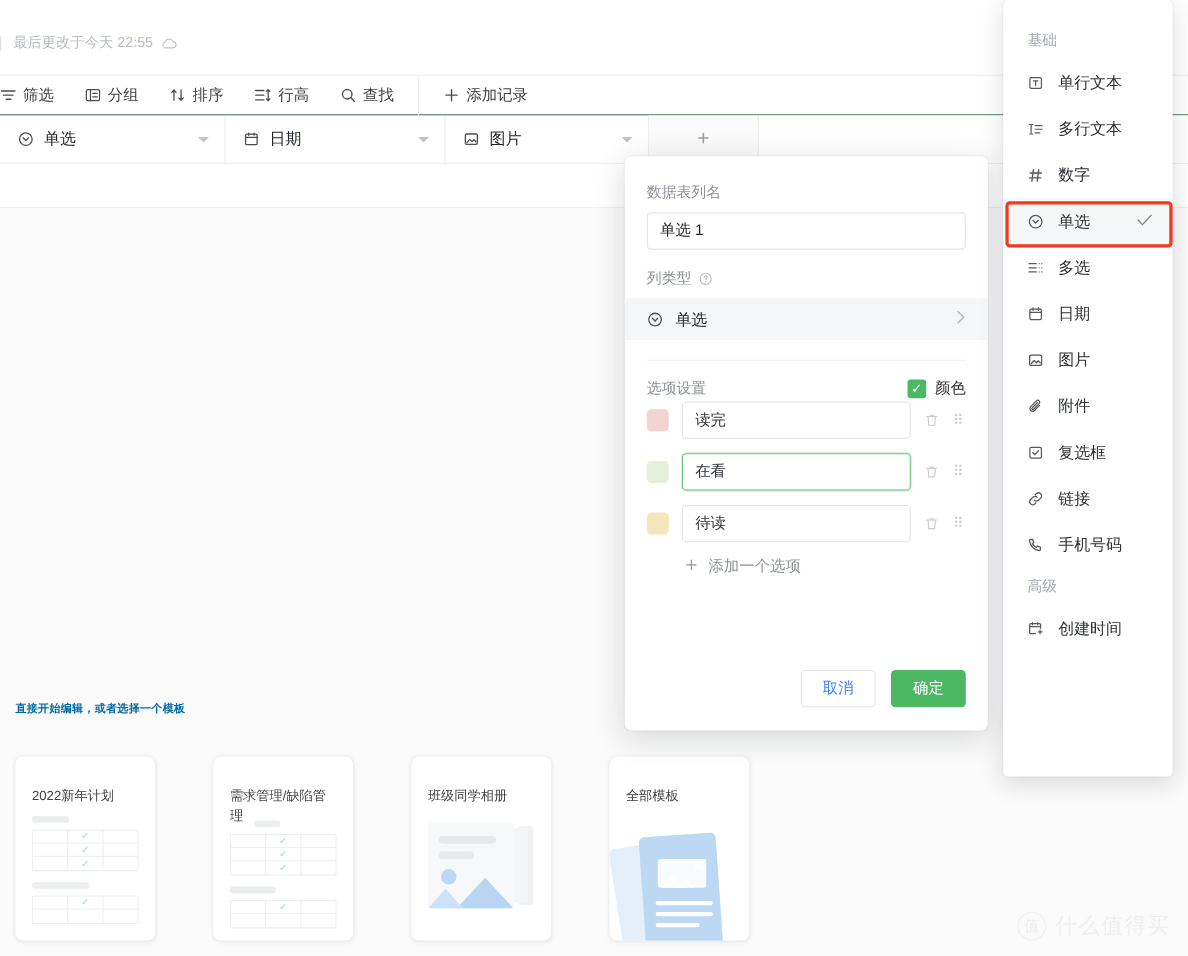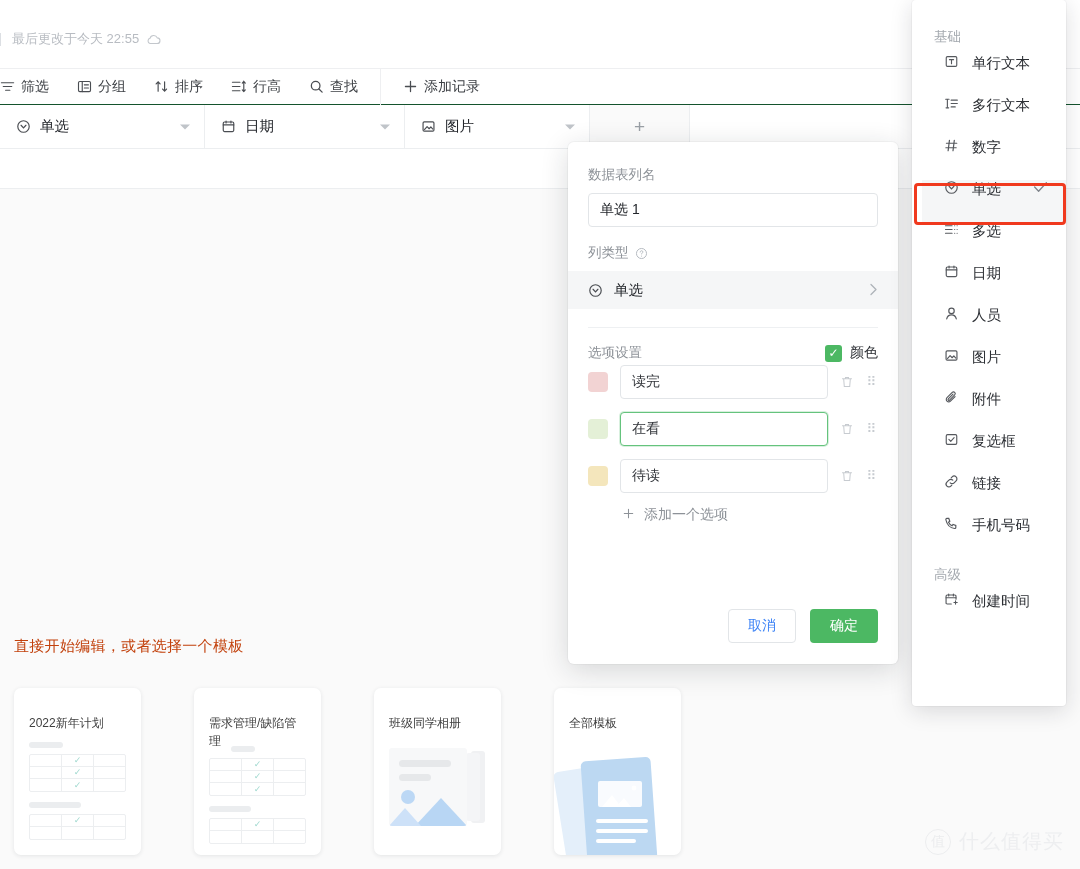--- a/index.html
+++ b/index.html
@@ -74,21 +74,21 @@
     background: #ffffff; border-bottom: 1px solid #eceef0;
   }
   .canvas {
     position: absolute; left: 0; top: 189px; width: 1080px; height: 680px;
     background: #fafafa;
   }
 
   
   .tpl-head {
     position: absolute; left: 14px; top: 637px;
-    font-size: 15px; font-weight: normal; color: #c2410c; letter-spacing: .3px;
+    font-size: 10px; font-weight: bold; color: #0369a1; letter-spacing: .3px;
   }
   .tpl-row { position: absolute; left: 14px; top: 688px; display: flex; gap: 53px; }
   .tpl-card {
     width: 127px; height: 167px; background: #ffffff; border-radius: 7px;
     box-shadow: 0 1px 4px rgba(30,35,45,.10);
     padding: 26px 15px 0 15px; position: relative; overflow: hidden; cursor: pointer;
   }
   .tpl-title {
     font-size: 12px; color: #404040; line-height: 18px; font-weight: 500;
   }
@@ -190,23 +190,23 @@
 
   
   .picker {
     position: absolute; left: 912px; top: 0px; width: 154px; height: 706px;
     background: #ffffff; border-radius: 4px;
     box-shadow: 0 5px 22px rgba(25,30,40,.15), 0 0 0 1px rgba(0,0,0,.03);
     padding-top: 20px; z-index: 40;
   }
   .pk-group { font-size: 13.5px; color: #a3a8ae; padding: 8px 0 8px 22px; }
   .pk-item {
-    display: flex; align-items: flex-start; gap: 12px;
+    display: flex; align-items: center; gap: 12px;
     height: 42px; padding: 0 18px 0 22px; font-size: 14.5px; color: #2c2f34;
-    cursor: pointer; position: relative; margin-left: 10px;
+    cursor: pointer; position: relative;
   }
   .pk-item .pk-ico { display:inline-flex; align-items:center; color:#55585d; width:16px;}
   .pk-item.selected { background: #f5f6f7; }
   .pk-item .check { margin-left: auto; color: #7e838a; font-size: 14px; }
   .hl-box {
     position: absolute; left: 914px; top: 183px; width: 152px; height: 42px;
     border: 3px solid #f0391e; border-radius: 4px; z-index: 50; pointer-events:none;
   }
 
   
@@ -619,29 +619,20 @@
     <div class="pk-item">
       <span class="pk-ico">
         <svg width="15" height="15" viewBox="0 0 16 16" stroke="currentColor" stroke-width="1.25" fill="none">
           <rect x="2.4" y="3.2" width="11.2" height="10.2" rx="1.3"></rect>
           <path d="M2.4 6.3h11.2M5.4 2.1v2.2M10.6 2.1v2.2" stroke-linecap="round"></path>
         </svg>
       </span>
       <span>日期</span>
     </div>
 
-    <div class="pk-item">
-      <span class="pk-ico">
-        <svg width="15" height="15" viewBox="0 0 16 16" stroke="currentColor" stroke-width="1.25" fill="none" stroke-linecap="round">
-          <circle cx="8" cy="5.2" r="2.9"></circle>
-            <path d="M2.9 13.8c.6-2.8 2.6-4.3 5.1-4.3s4.5 1.5 5.1 4.3"></path>
-        </svg>
-      </span>
-      <span>人员</span>
-    </div>
 
     <div class="pk-item">
       <span class="pk-ico">
         <svg width="15" height="15" viewBox="0 0 16 16" stroke="currentColor" stroke-width="1.25" fill="none">
           <rect x="2.2" y="3" width="11.6" height="10" rx="1.3"></rect>
           <path d="m3.4 11.6 3.1-3.4 2.2 2.2 1.8-1.9 2.3 2.5" stroke-linejoin="round"></path>
         </svg>
       </span>
       <span>图片</span>
     </div>

